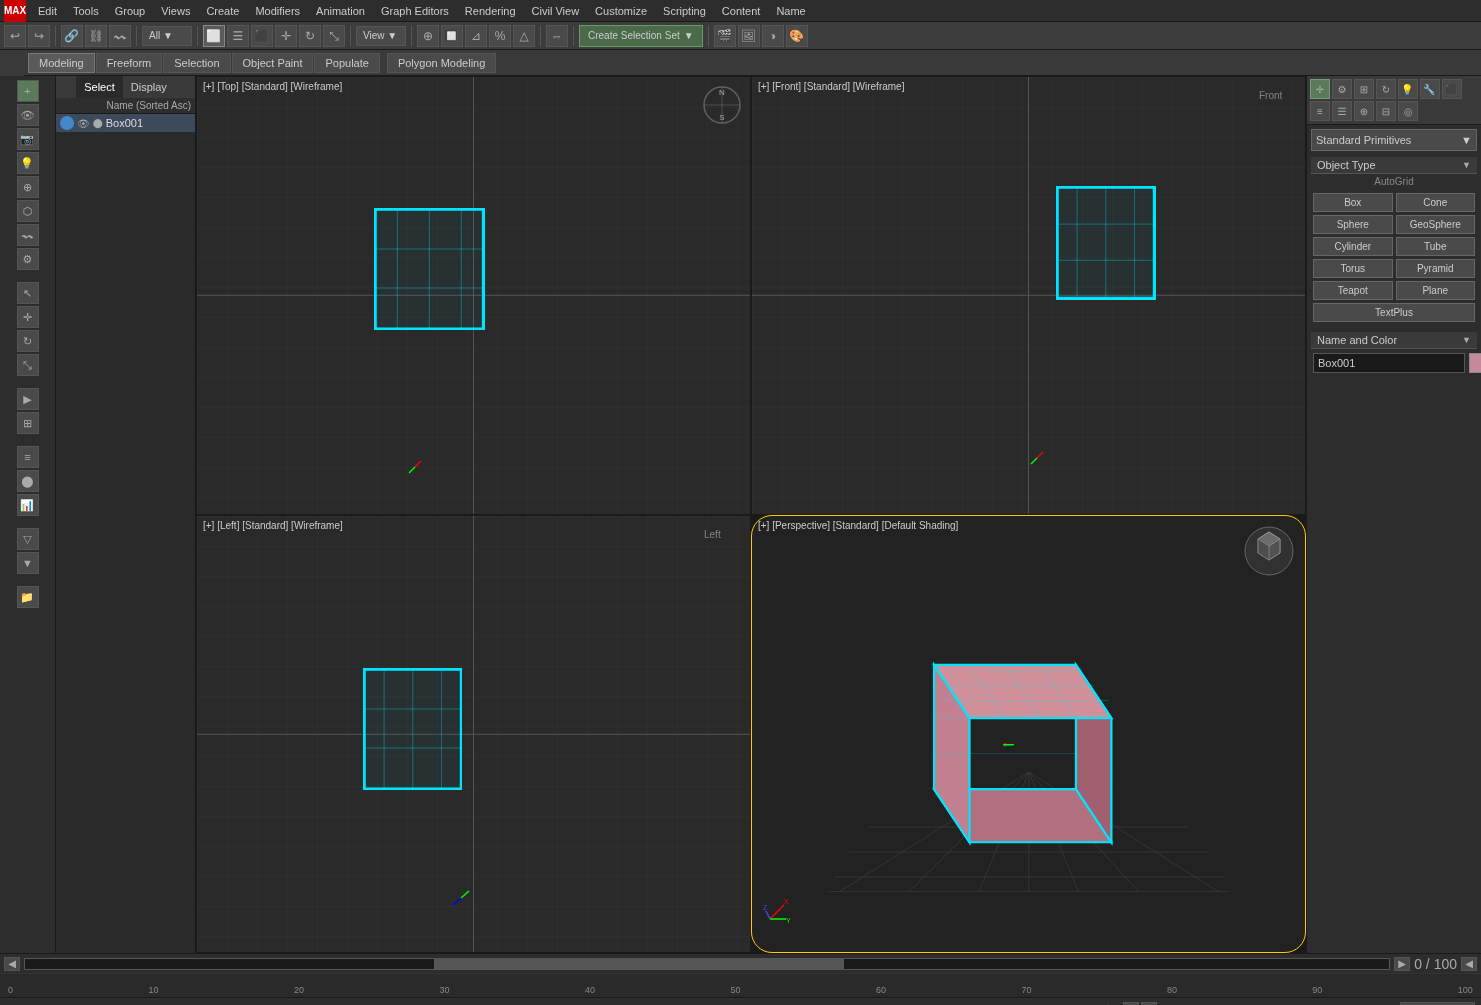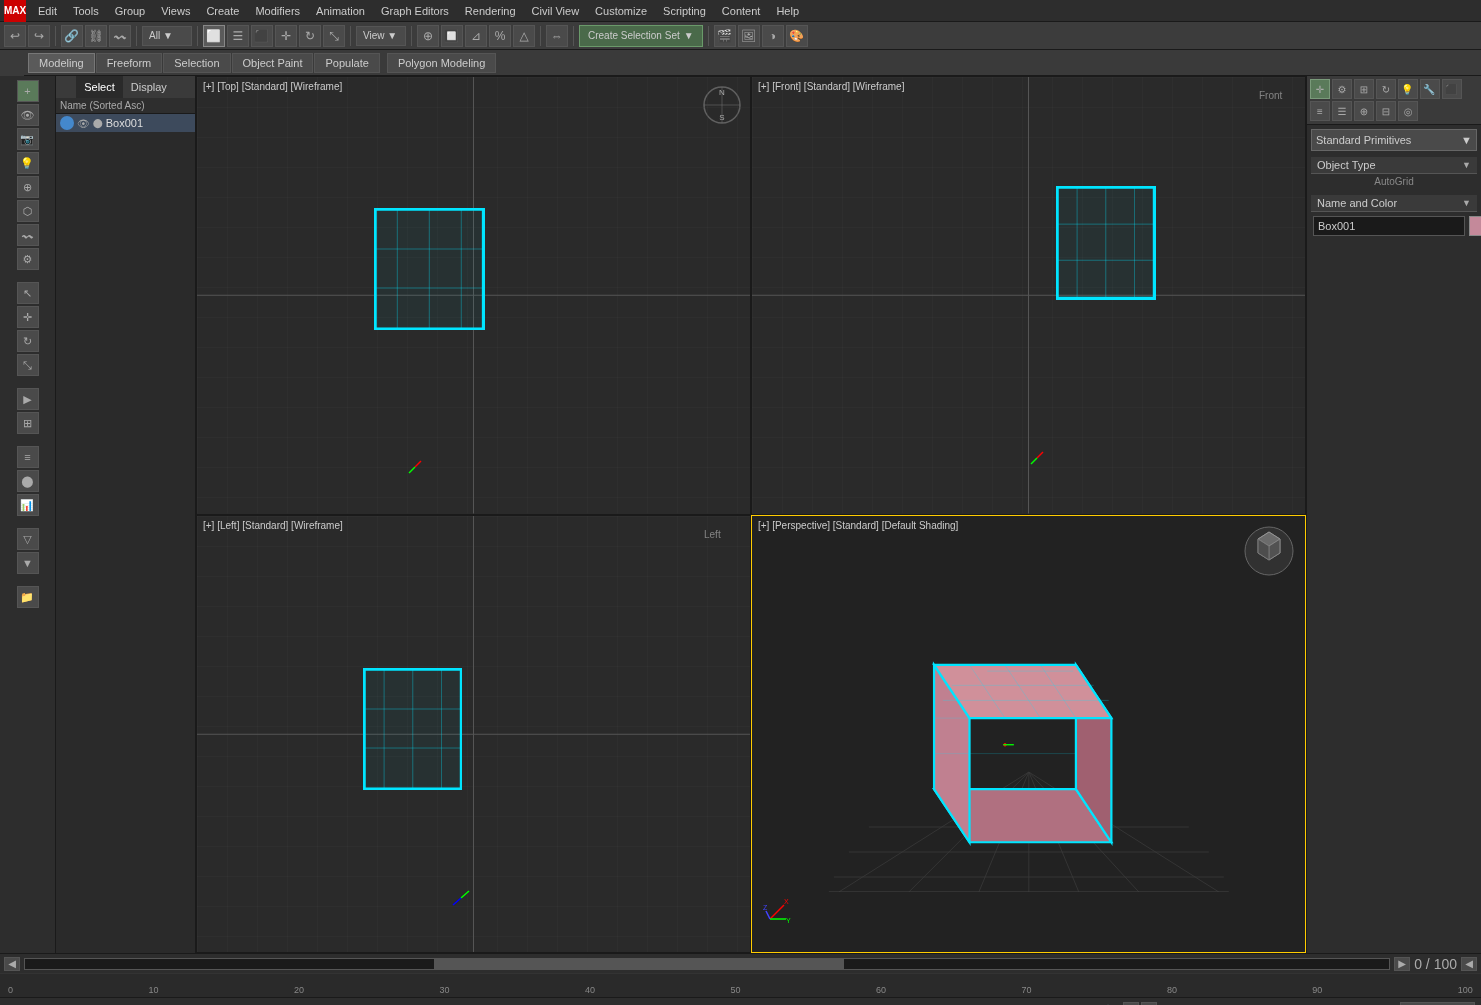--- a/index.html
+++ b/index.html
@@ -27,21 +27,21 @@
     
     #left-sidebar { width: 56px; background: #2d2d2d; display: flex; flex-direction: column; align-items: center; padding-top: 4px; gap: 2px; border-right: 1px solid #1a1a1a; flex-shrink: 0; }
     .sidebar-icon { width: 22px; height: 22px; background: #4a4a4a; border: 1px solid #555; display: flex; align-items: center; justify-content: center; cursor: pointer; color: #aaa; font-size: 11px; }
     .sidebar-icon.active { background: #6a6a6a; }
 
     
     #scene-panel { width: 140px; background: #2a2a2a; border-right: 1px solid #1a1a1a; display: flex; flex-direction: column; flex-shrink: 0; }
     #scene-panel-header { display: flex; background: #3a3a3a; height: 22px; justify-content: center; }
     #scene-panel-header .tab { padding: 2px 8px; cursor: pointer; font-size: 11px; color: #ccc; display: flex; align-items: center; }
     #scene-panel-header .tab.active { background: #2a2a2a; color: #fff; }
-    #scene-name-header { background: #2e2e2e; padding: 2px 4px; font-size: 10px; color: #aaa; border-bottom: 1px solid #1a1a1a; }
+    #scene-name-header { background: #2e2e2e; padding: 2px 4px; font-size: 10px; color: #aaa; border-bottom: 1px solid #1a1a1a; text-align: right; }
     .scene-item { display: flex; align-items: center; padding: 2px 4px; gap: 3px; background: #3d4a5c; }
     .scene-item-icon { width: 14px; height: 14px; border-radius: 50%; background: #4488cc; flex-shrink: 0; }
     .scene-item-eye { font-size: 10px; color: #aaa; }
     .scene-item-name { font-size: 11px; color: #ddd; }
 
     
     #viewport-area { flex: 1; display: grid; grid-template-columns: 1fr 1fr; grid-template-rows: 1fr 1fr; gap: 0; background: #1a1a1a; overflow: hidden; }
     .viewport { background: #2a2a2a; position: relative; overflow: hidden; border: 1px solid #1a1a1a; }
     .viewport.active-viewport { border: 1px solid #ffcc00; }
     .viewport-label { position: absolute; top: 4px; left: 6px; color: #ccc; font-size: 10px; z-index: 2; }
@@ -79,41 +79,41 @@
     .ruler-ticks { position: absolute; left: 0; right: 0; display: flex; justify-content: space-around; padding: 0 10px; }
     .ruler-tick { color: #888; font-size: 9px; }
 
     
     #scroll-area { background: #2d2d2d; height: 20px; display: flex; align-items: center; gap: 4px; padding: 0 4px; border-top: 1px solid #1a1a1a; }
     .scroll-btn { background: #4a4a4a; border: 1px solid #555; width: 16px; height: 14px; display: flex; align-items: center; justify-content: center; cursor: pointer; color: #aaa; font-size: 10px; }
     .scroll-track { flex: 1; background: #1a1a1a; height: 12px; border: 1px solid #555; position: relative; }
     .scroll-thumb { position: absolute; left: 30%; width: 30%; height: 100%; background: #555; }
     .frame-counter { color: #aaa; font-size: 14px; }
 
-    .viewport-perspective { background: #252525; }
+    .viewport-perspective { background: #252525; border-radius: 21px; }
   </style>
 </head>
 <body>
 
 <div id="top-menubar">
   <div class="app-icon">MAX</div>
   <div class="menu-item">Edit</div>
   <div class="menu-item">Tools</div>
   <div class="menu-item">Group</div>
   <div class="menu-item">Views</div>
   <div class="menu-item">Create</div>
   <div class="menu-item">Modifiers</div>
   <div class="menu-item">Animation</div>
   <div class="menu-item">Graph Editors</div>
   <div class="menu-item">Rendering</div>
   <div class="menu-item">Civil View</div>
   <div class="menu-item">Customize</div>
   <div class="menu-item">Scripting</div>
   <div class="menu-item">Content</div>
-  <div class="menu-item">Help</div>
+  <div class="menu-item">Name</div>
 </div>
 
 <div id="toolbar1">
   <div class="tb-btn">↩</div>
   <div class="tb-btn">↪</div>
   <div class="tb-sep"></div>
   <div class="tb-btn">🔗</div>
   <div class="tb-btn">⛓</div>
   <div class="tb-btn">〰</div>
   <div class="tb-sep"></div>
@@ -410,20 +410,33 @@
         <span>Standard Primitives</span>
         <span>▼</span>
       </div>
 
       <div class="rp-section">
         <div class="rp-section-header">
           <span>Object Type</span>
           <span class="collapse-arrow">▼</span>
         </div>
         <div class="rp-autogrid">AutoGrid</div>
+        <div class="rp-grid">
+          <div class="rp-btn">Box</div>
+          <div class="rp-btn">Cone</div>
+          <div class="rp-btn">Sphere</div>
+          <div class="rp-btn">GeoSphere</div>
+          <div class="rp-btn">Cylinder</div>
+          <div class="rp-btn">Tube</div>
+          <div class="rp-btn">Torus</div>
+          <div class="rp-btn">Pyramid</div>
+          <div class="rp-btn">Teapot</div>
+          <div class="rp-btn">Plane</div>
+          <div class="rp-btn" style="grid-column: span 2; text-align:center;">TextPlus</div>
+        </div>
       </div>
 
       <div class="rp-section">
         <div class="rp-section-header">
           <span>Name and Color</span>
           <span class="collapse-arrow">▼</span>
         </div>
         <div class="rp-name-row">
           <input class="rp-name-input" type="text" value="Box001" style="">
           <div class="rp-color-swatch" style="background: rgb(196, 137, 154);"></div>

